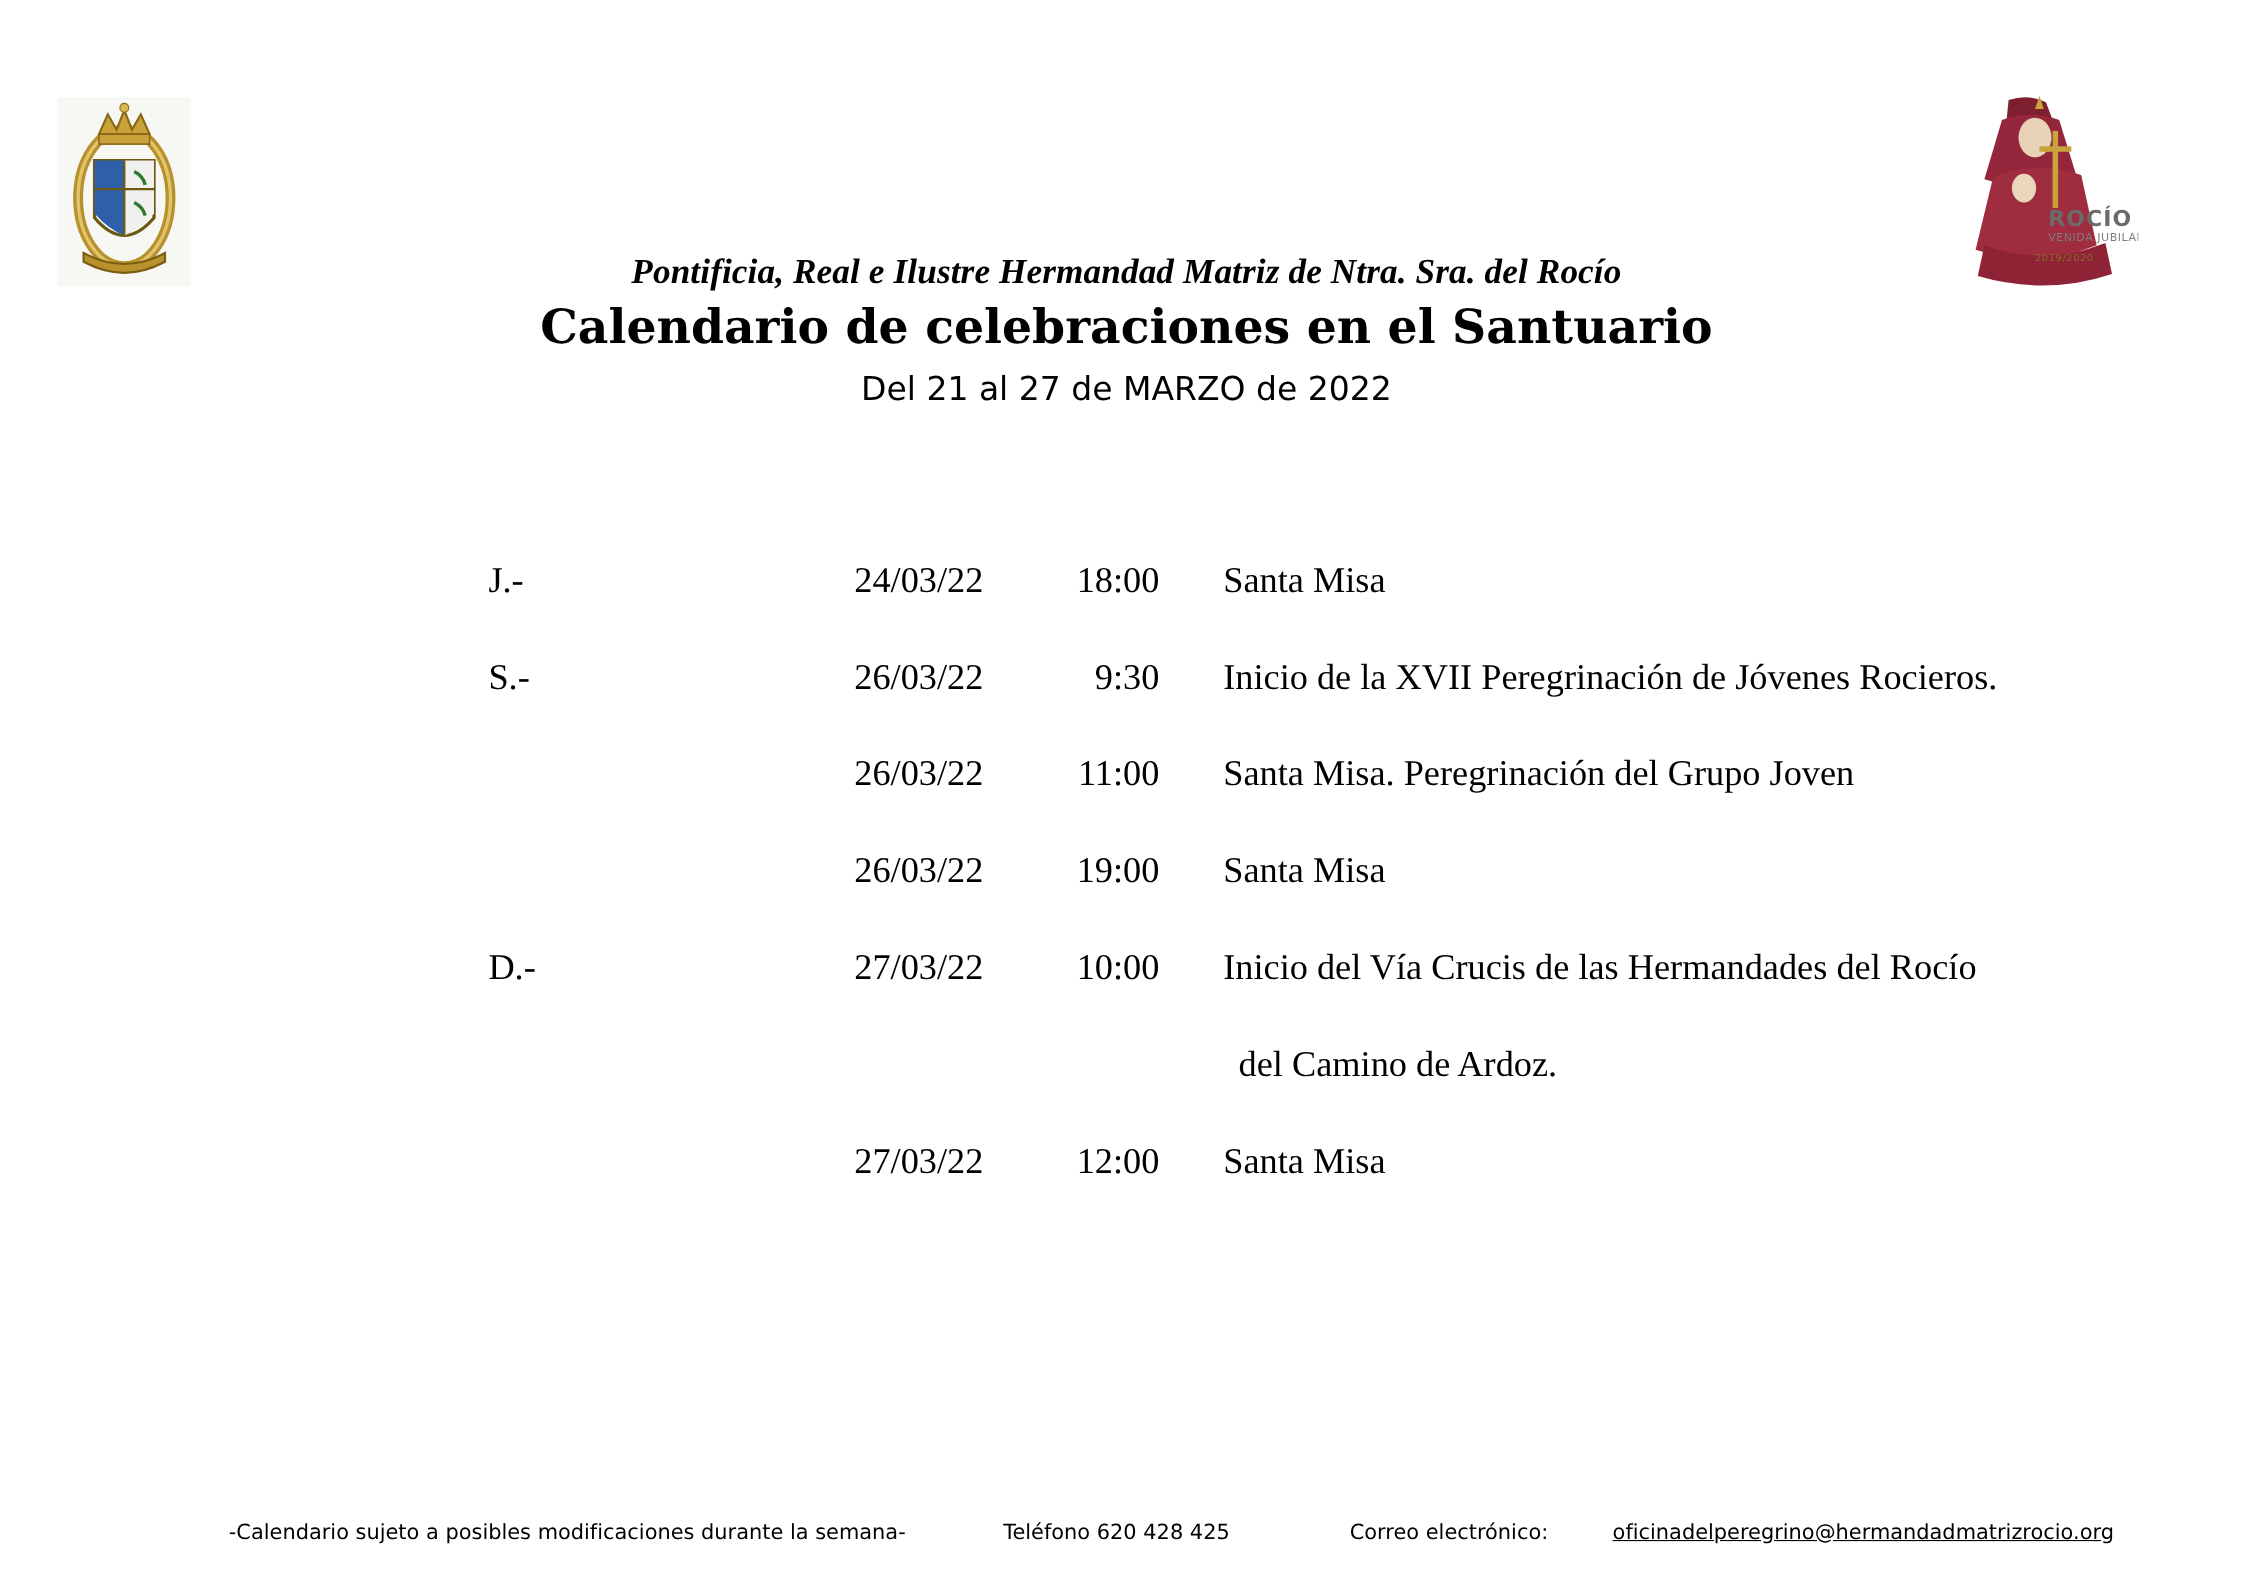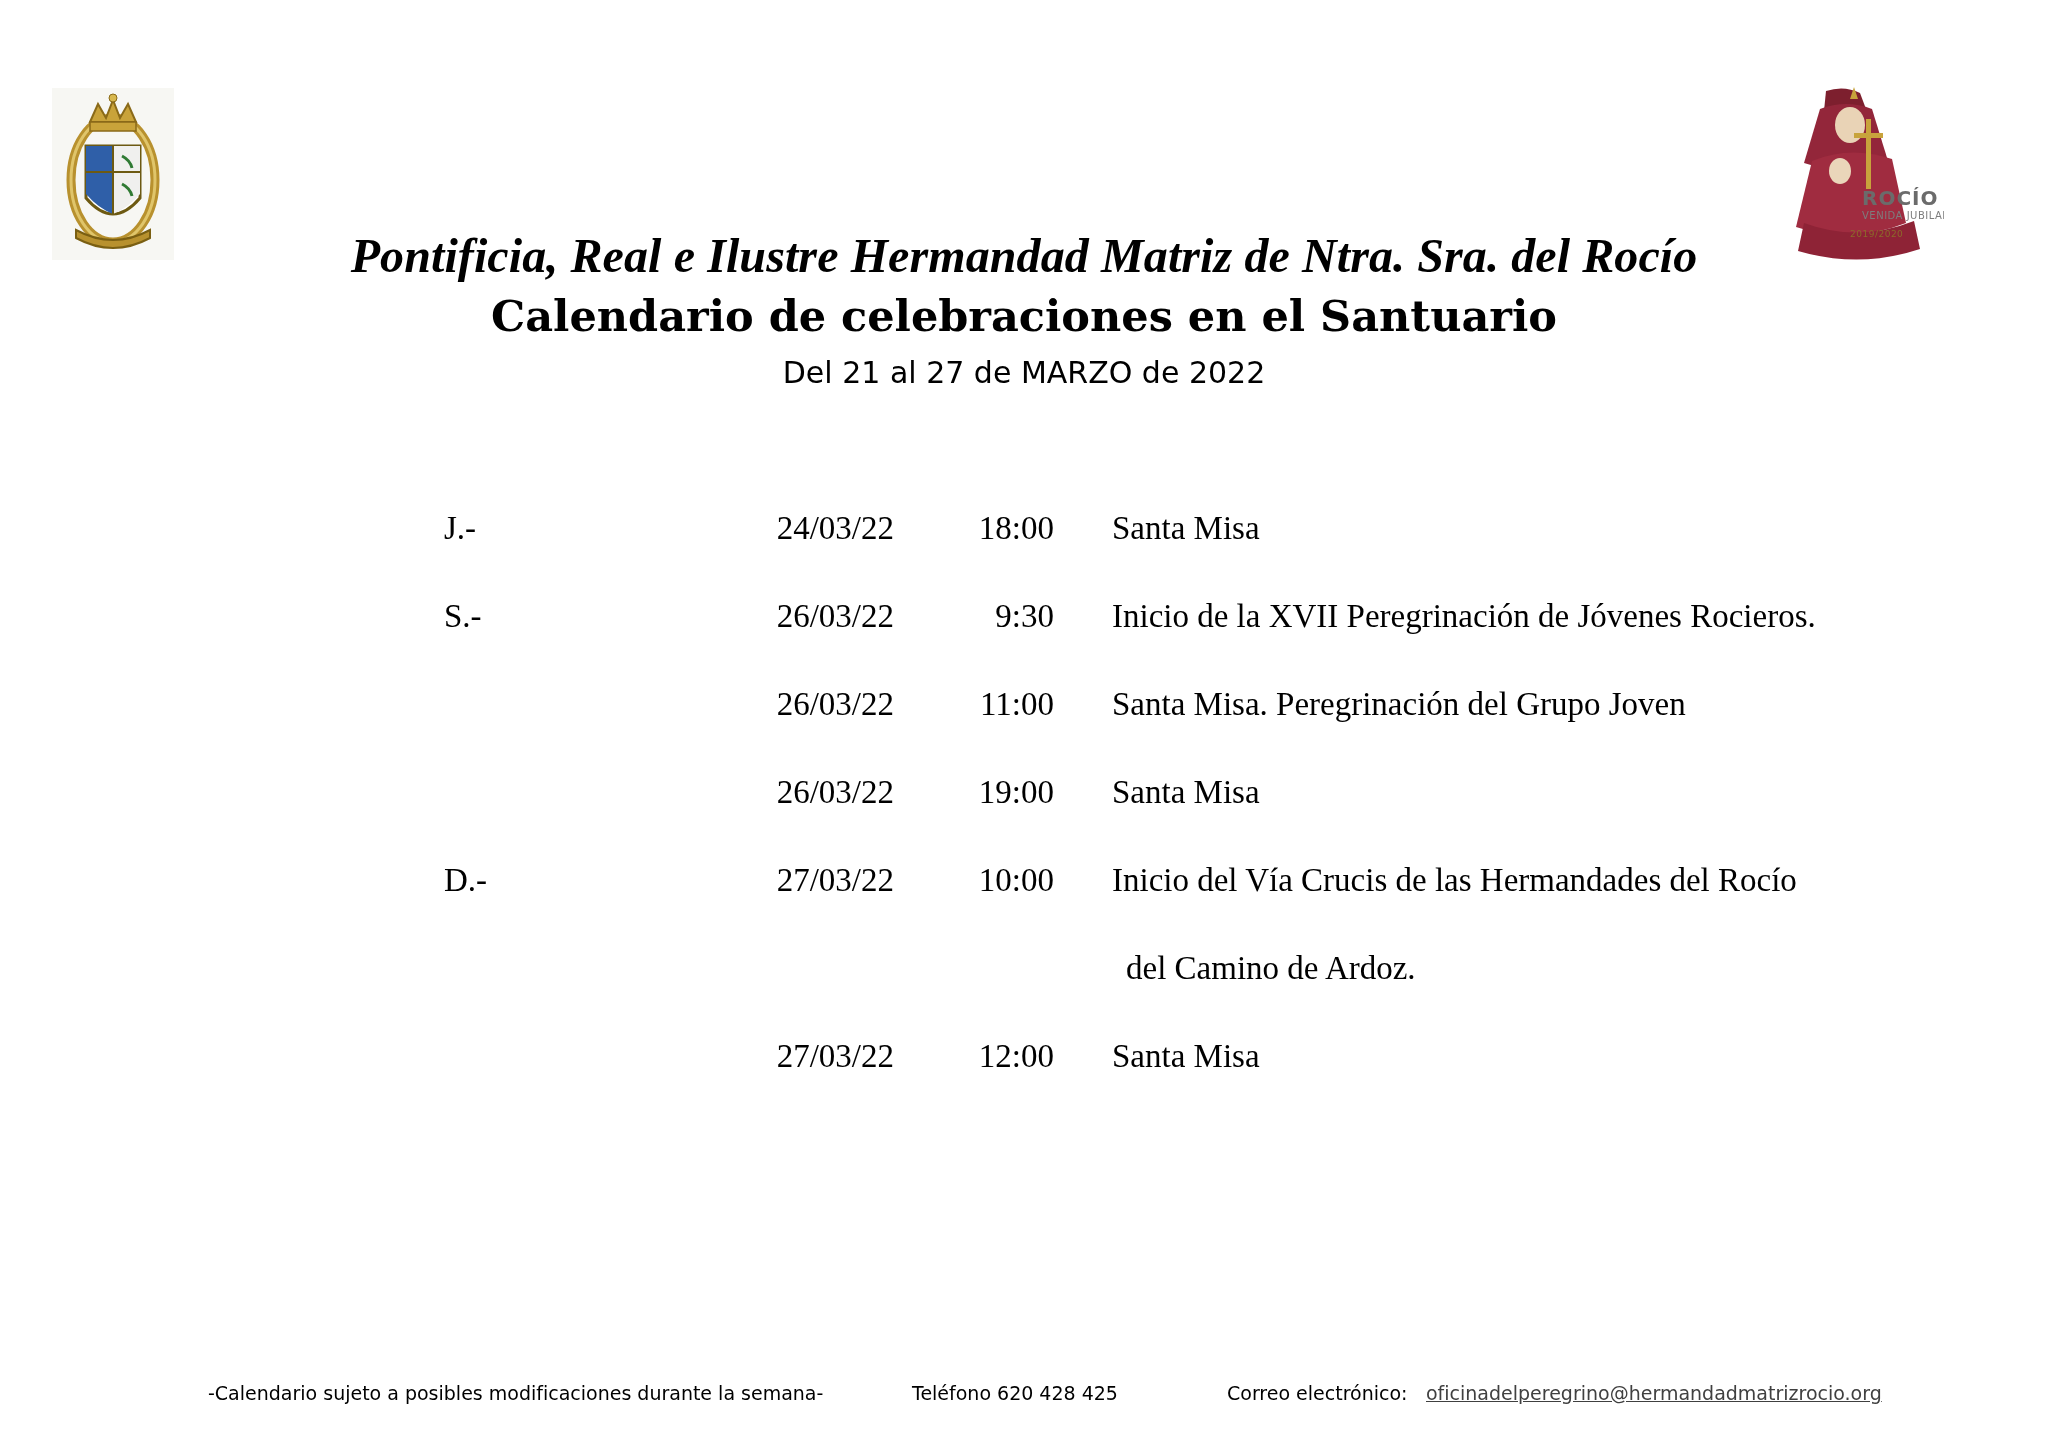--- a/index.html
+++ b/index.html
@@ -48,21 +48,21 @@
     position: absolute;
     left: 0;
     top: 228px;
     width: 2048px;
     text-align: center;
   }
   .line1 {
     font-family: "Liberation Serif", serif;
     font-style: italic;
     font-weight: bold;
-    font-size: 48px;
+    font-size: 32px;
     letter-spacing: 0.1px;
     line-height: 1.15;
     white-space: nowrap;
   }
   .line2 {
     font-family: "DejaVu Serif", serif;
     font-weight: bold;
     font-size: 43px;
     line-height: 1.3;
     margin-top: 6px;
@@ -143,24 +143,24 @@
     white-space: nowrap;
   }
   .footer .f-maillabel {
     position: absolute;
     left: 1227px;
     top: 8px;
     white-space: nowrap;
   }
   .footer .f-mail {
     position: absolute;
-    left: 1426px;
-    top: 8px;
-    white-space: nowrap;
-    color: #404040;
+    left: 1466px;
+    top: 8px;
+    white-space: nowrap;
+    color: #000000;
     text-decoration: underline;
   }
 </style>
 </head>
 <body>
 
 <div class="header">
 
   <div class="crest">
     <svg width="122" height="172" viewBox="0 0 122 172" xmlns="http://www.w3.org/2000/svg">

